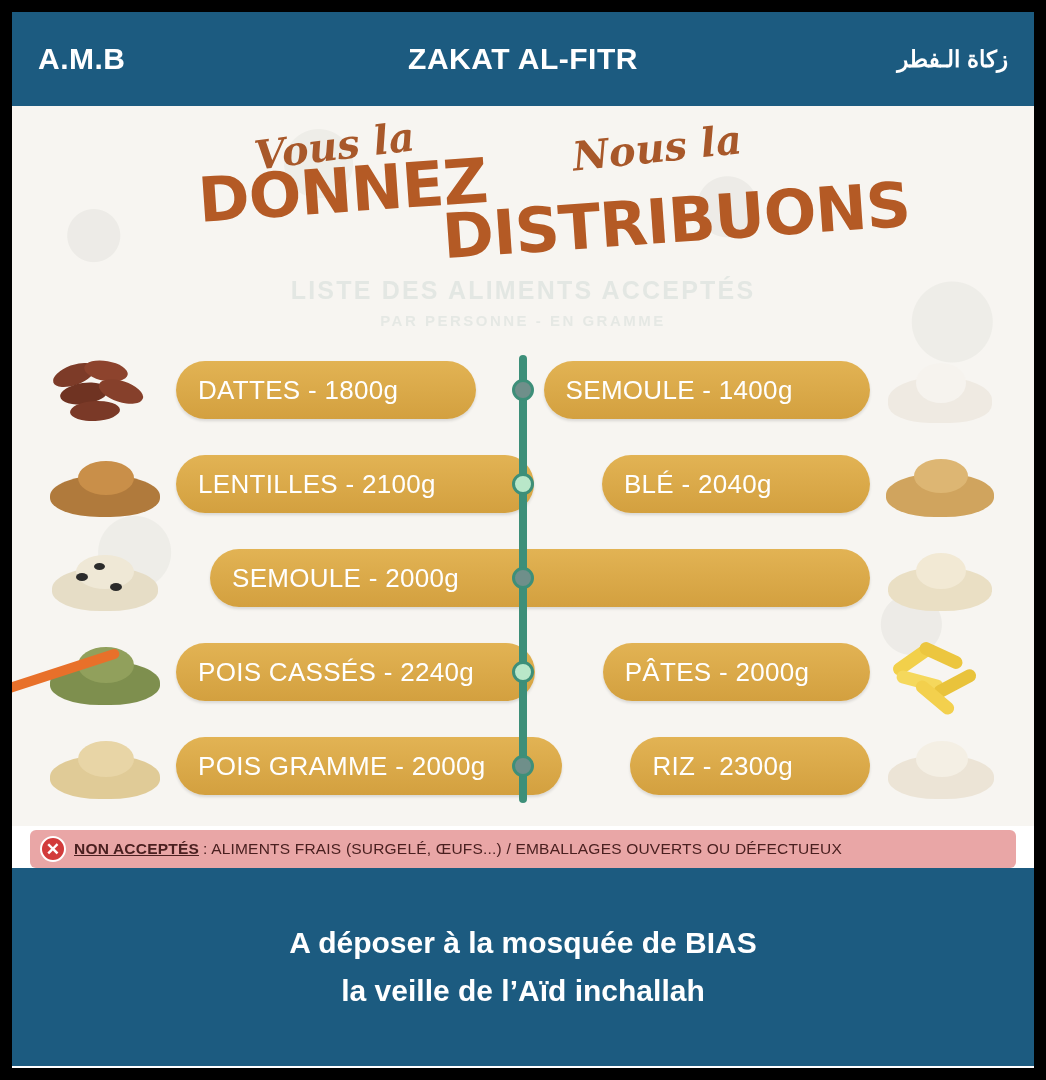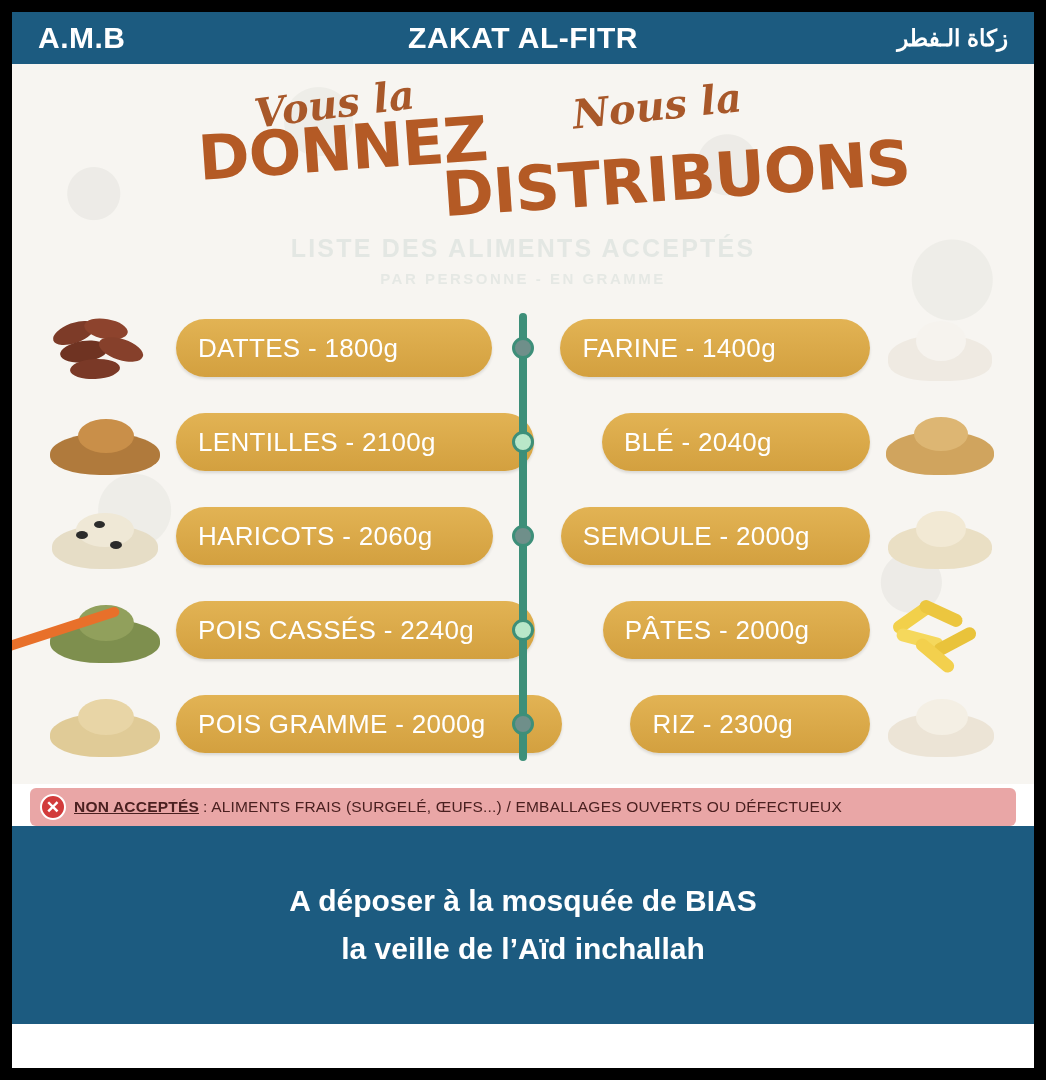--- a/index.html
+++ b/index.html
@@ -11,21 +11,21 @@
   }
   #poster {
     position: absolute;
     left: 12px; top: 12px;
     width: 1022px; height: 1056px;
     background: #ffffff;
     overflow: hidden;
   }
   
   .header {
-    height: 52px;
+    height: 94px;
     background: #1c5b80;
     display: flex;
     align-items: center;
     justify-content: space-between;
     padding: 0 26px;
     color: #ffffff;
   }
   .header .org {
     font-size: 30px; font-weight: bold; letter-spacing: .5px;
   }
@@ -231,21 +231,21 @@
           <div class="food">
             <div class="blob" style="left:16px;top:14px;width:44px;height:20px;background:#7d3b28;transform:rotate(-20deg)"></div>
             <div class="blob" style="left:48px;top:10px;width:44px;height:20px;background:#8d432d;transform:rotate(10deg)"></div>
             <div class="blob" style="left:24px;top:32px;width:48px;height:21px;background:#6f3322;transform:rotate(-8deg)"></div>
             <div class="blob" style="left:62px;top:30px;width:46px;height:21px;background:#86402b;transform:rotate(18deg)"></div>
             <div class="blob" style="left:34px;top:50px;width:50px;height:20px;background:#7a3927;transform:rotate(-3deg)"></div>
           </div>
         </div>
         <div class="pill left">DATTES - 1800g</div>
         <div class="node dark" style="top:47px"></div>
-        <div class="pill right">FARINE - 1400g</div>
+        <div class="pill right">SEMOULE - 1400g</div>
         <div class="thumb">
           <div class="food">
             <div class="blob" style="left:18px;top:26px;width:104px;height:46px;background:#efeae2;border-radius:50% 50% 40% 40%"></div>
             <div class="blob" style="left:46px;top:12px;width:50px;height:40px;background:#f6f3ee"></div>
           </div>
         </div>
       </div>
 
       <div class="row">
         <div class="thumb">
@@ -268,21 +268,20 @@
       <div class="row">
         <div class="thumb">
           <div class="food">
             <div class="blob" style="left:16px;top:28px;width:106px;height:44px;background:#e6ddc6;border-radius:50% 50% 45% 45%"></div>
             <div class="blob" style="left:40px;top:16px;width:58px;height:34px;background:#efe8d6"></div>
             <div class="blob" style="left:40px;top:34px;width:12px;height:8px;background:#2b2b2b"></div>
             <div class="blob" style="left:74px;top:44px;width:12px;height:8px;background:#2b2b2b"></div>
             <div class="blob" style="left:58px;top:24px;width:11px;height:7px;background:#2b2b2b"></div>
           </div>
         </div>
-        <div class="pill left">HARICOTS - 2060g</div>
         <div class="node dark" style="top:235px"></div>
         <div class="pill right">SEMOULE - 2000g</div>
         <div class="thumb">
           <div class="food">
             <div class="blob" style="left:18px;top:28px;width:104px;height:44px;background:#eadfc4;border-radius:50% 50% 45% 45%"></div>
             <div class="blob" style="left:46px;top:14px;width:50px;height:36px;background:#f2e9d4"></div>
           </div>
         </div>
       </div>
 

